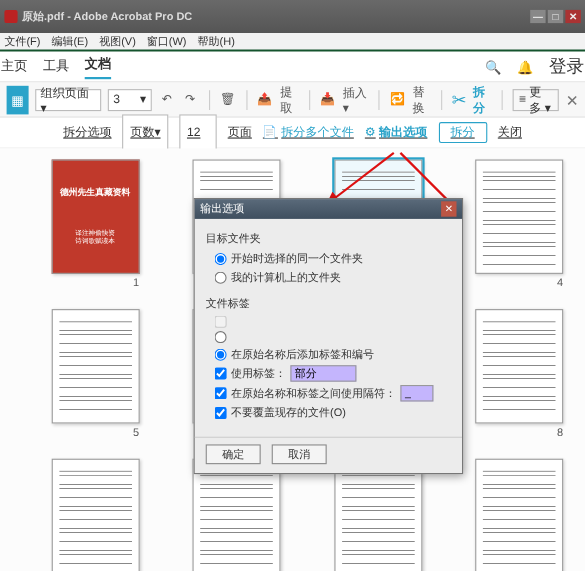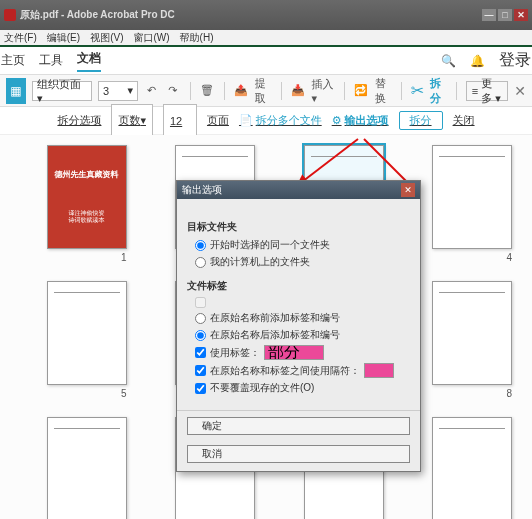--- a/index.html
+++ b/index.html
@@ -38,26 +38,26 @@
   .page { width:80px; height:104px; border:1px solid #999; background:#fff; box-shadow:1px 1px 3px rgba(0,0,0,.2); padding:6px; font-size:5px; line-height:1.2; color:#444; overflow:hidden; display:flex; flex-direction:column;}
   .page.selected{ outline:2px solid #2aa3c9; background:#eef9fd;}
   .page .hdr{ height:5px; border-bottom:.5px solid #999; margin-bottom:3px;}
   .page .lines{ flex:1; background: repeating-linear-gradient(to bottom, #888 0 .5px, transparent .5px 4px);}
   .page.cover{ background:#c0392b; color:#fff; display:flex; flex-direction:column; align-items:center; justify-content:space-around; font-size:8px; padding:8px 4px;}
   .thumb .num{ font-size:10px; color:#555;}
   .dialog { position:absolute; left:176px; top:45px; width:245px; background:#ececec; border:1px solid #777; box-shadow:2px 3px 8px rgba(0,0,0,.4); font-size:10px;}
   .dlg-title{ height:18px; background:linear-gradient(#5a6a7a,#3f4f5f); color:#fff; display:flex; align-items:center; padding:0 5px; justify-content:space-between;}
   .dlg-title .x{ width:14px; height:14px; background:#b54; color:#fff; display:flex; align-items:center; justify-content:center; font-size:9px; cursor:pointer;}
   .dlg-body{ padding:8px 10px 6px;}
-  .group-title{ margin:13px 0 4px; font-size:10px;font-weight:bold;}
+  .group-title{ margin:3px 0 4px; font-size:10px;}
   .opt{ display:flex; align-items:center; gap:4px; margin:3px 0 3px 8px;}
   .opt input[type=radio], .opt input[type=checkbox]{ width:11px; height:11px; margin:0;}
   .opt.disabled{ color:#999;}
-  .inline-input{border:1px solid #999; background:#ec4899; height:15px; width:60px; font-size:16px; padding:0 3px;}
-  .dlg-foot{ display:flex; justify-content:flex-start; gap:10px; padding:6px 10px 8px; border-top:1px solid #ccc; margin-top:6px;flex-direction:column;}
+  .inline-input{border:1px solid #999; background:#c4b5fd; height:15px; width:60px; font-size:10px; padding:0 3px;}
+  .dlg-foot{ display:flex; justify-content:flex-start; gap:10px; padding:6px 10px 8px; border-top:1px solid #ccc; margin-top:6px;}
   .dlg-btn{ border:1px solid #888; background:#f4f4f4; padding:1px 14px; font-size:10px; cursor:pointer;}
   svg.arrow{ position:absolute; pointer-events:none;}
 </style>
 </head>
 <body>
 
 <div class="titlebar">
   <span class="icon"></span>
   <span>原始.pdf - Adobe Acrobat Pro DC</span>
   <span class="spacer"></span>
@@ -251,21 +251,20 @@
           <input type="radio" style="">
           <span>我的计算机上的文件夹</span>
         </label>
 
       <div class="group-title" style="margin-top:10px">文件标签</div>
       <label class="opt disabled">
           <input type="checkbox" disabled="" style="">
         </label>
       <label class="opt">
           <input type="radio" style="">
-          <span>在原始名称前添加标签和编号</span>
         </label>
       <label class="opt">
           <input type="radio" checked="" style="">
           <span>在原始名称后添加标签和编号</span>
         </label>
       <div class="opt">
         <input type="checkbox" checked="" style="">
         <span>使用标签：</span>
         <input class="inline-input" value="部分" style="">
       </div>

